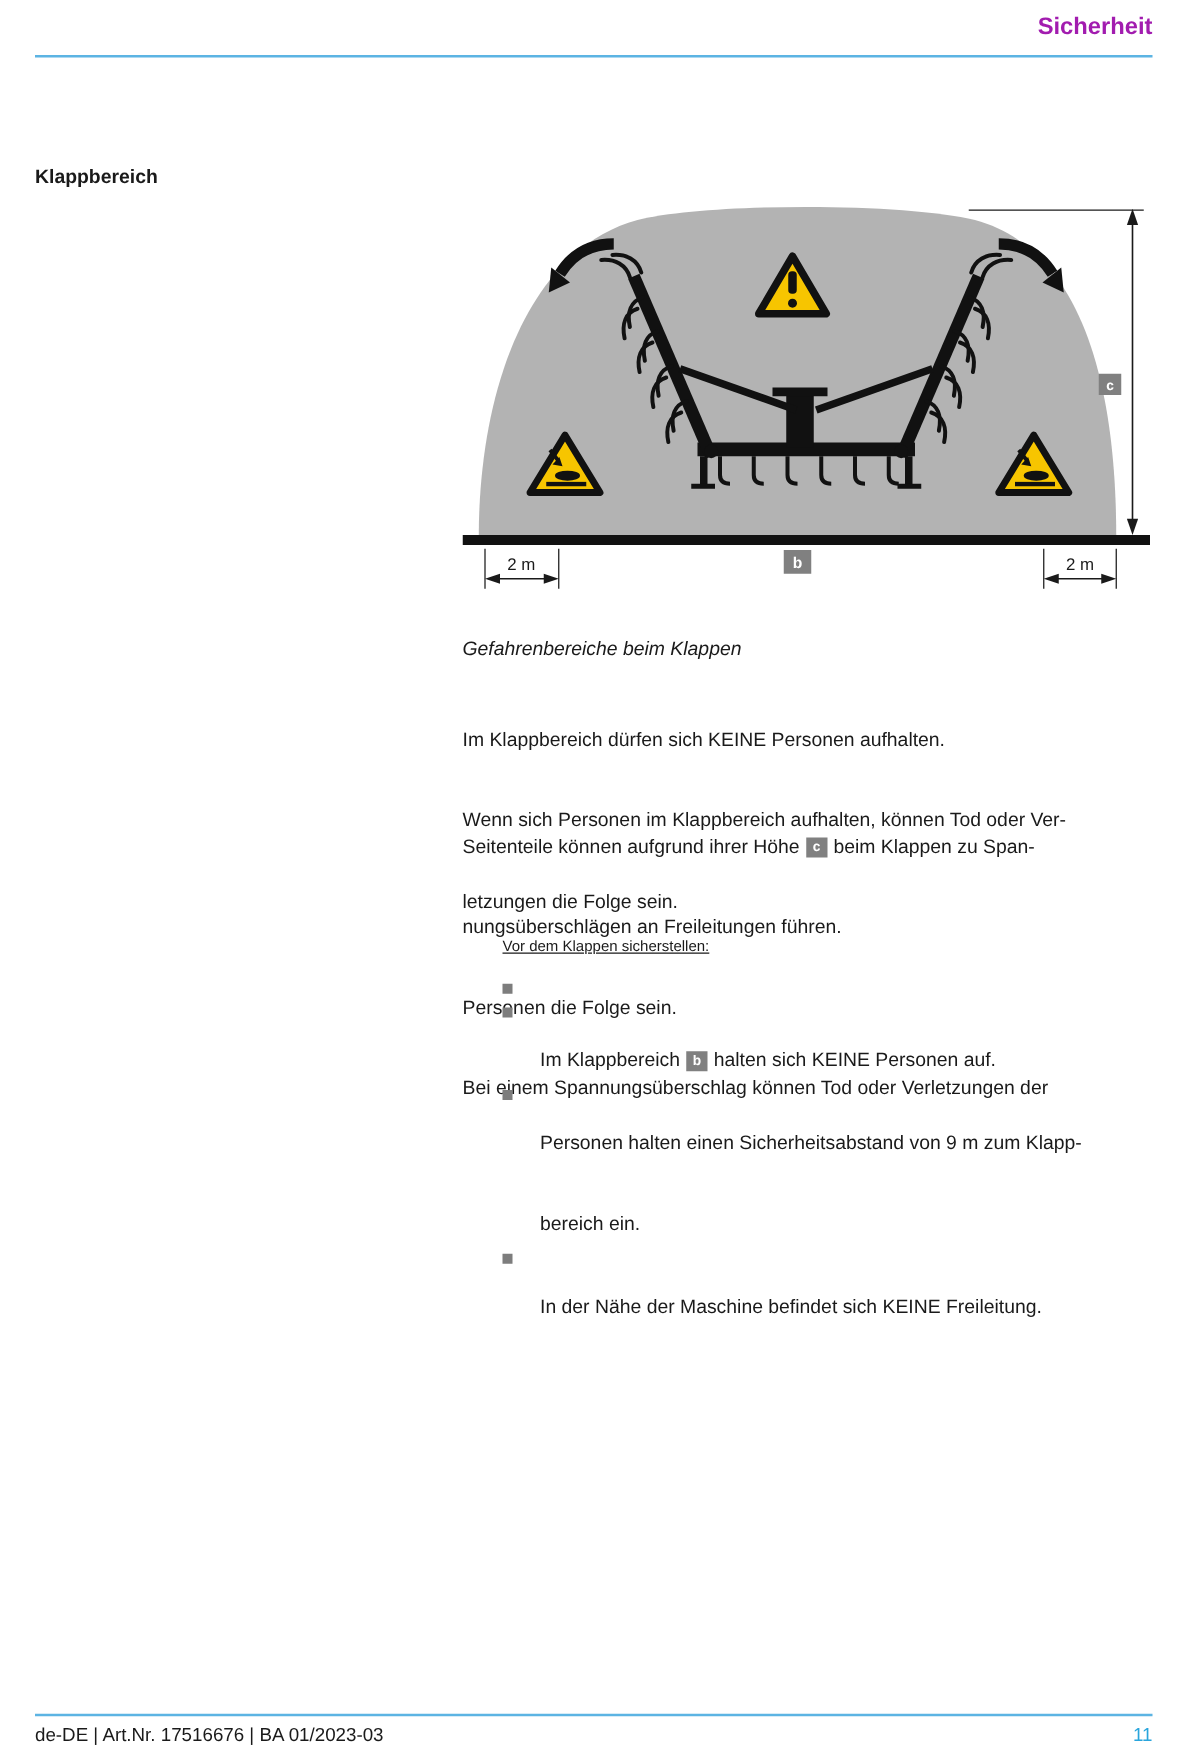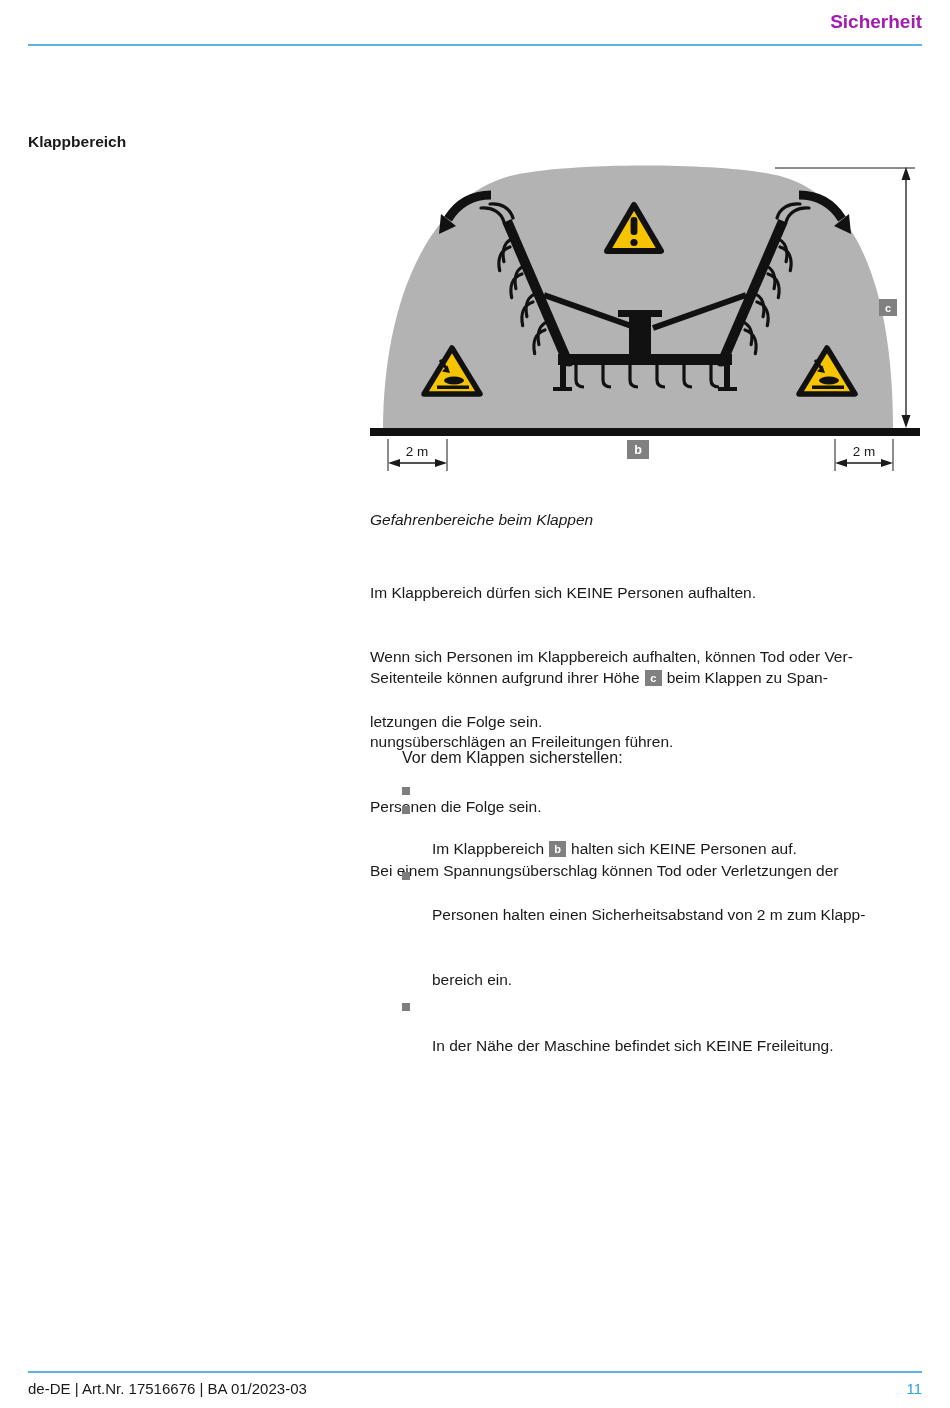--- a/index.html
+++ b/index.html
@@ -19,21 +19,21 @@
   .rule-bottom { top: 1371px; }
 
   .margin-label { top: 133px; left: 28px; font-size: 15.5px; font-weight: bold; }
 
   .figure { top: 138px; left: 370px; width: 550px; height: 341px; }
   .caption { top: 511px; left: 370px; font-size: 15.5px; font-style: italic; }
 
   .bodytext { left: 370px; width: 565px; font-size: 15.5px; line-height: 25.4px; }
   .p1 { top: 541px; }
   .p2 { top: 626px; }
-  .intro { top: 745px; left: 402px; font-size: 16px; line-height: 25.4px; }
+  .intro { top: 745px; left: 402px; font-size: 12px; line-height: 25.4px; text-decoration: underline; }
   .bullets { top: 778px; left: 402px; width: 530px; font-size: 15.5px; line-height: 25.4px; }
   .tline { white-space: nowrap; margin-top: 39px; }
 
   .bullet-item { display: flex; margin-bottom: 2px; }
   .bullet-marker { flex: none; width: 8px; height: 8px; background: #7d7d7d; margin-top: 9px; }
   .bullet-text { margin-left: 22px; }
 
   .inline-badge {
     display: inline-block; width: 17px; height: 16px;
     background: #808080; color: #ffffff;
@@ -180,21 +180,21 @@
   </div>
   <div class="bullet-item">
     <span class="bullet-marker"></span>
     <div class="bullet-text">
       <div class="tline"><span>Im Klappbereich</span><span class="inline-badge">b</span><span>halten sich KEINE Personen auf.</span></div>
     </div>
   </div>
   <div class="bullet-item">
     <span class="bullet-marker"></span>
     <div class="bullet-text">
-      <div class="tline">Personen halten einen Sicherheitsabstand von 2 m zum Klapp-</div>
+      <div class="tline">Personen halten einen Sicherheitsabstand von 9 m zum Klapp-</div>
       <div class="tline">bereich ein.</div>
     </div>
   </div>
   <div class="bullet-item">
     <span class="bullet-marker"></span>
     <div class="bullet-text">
       <div class="tline">In der Nähe der Maschine befindet sich KEINE Freileitung.</div>
     </div>
   </div>
 </div>

